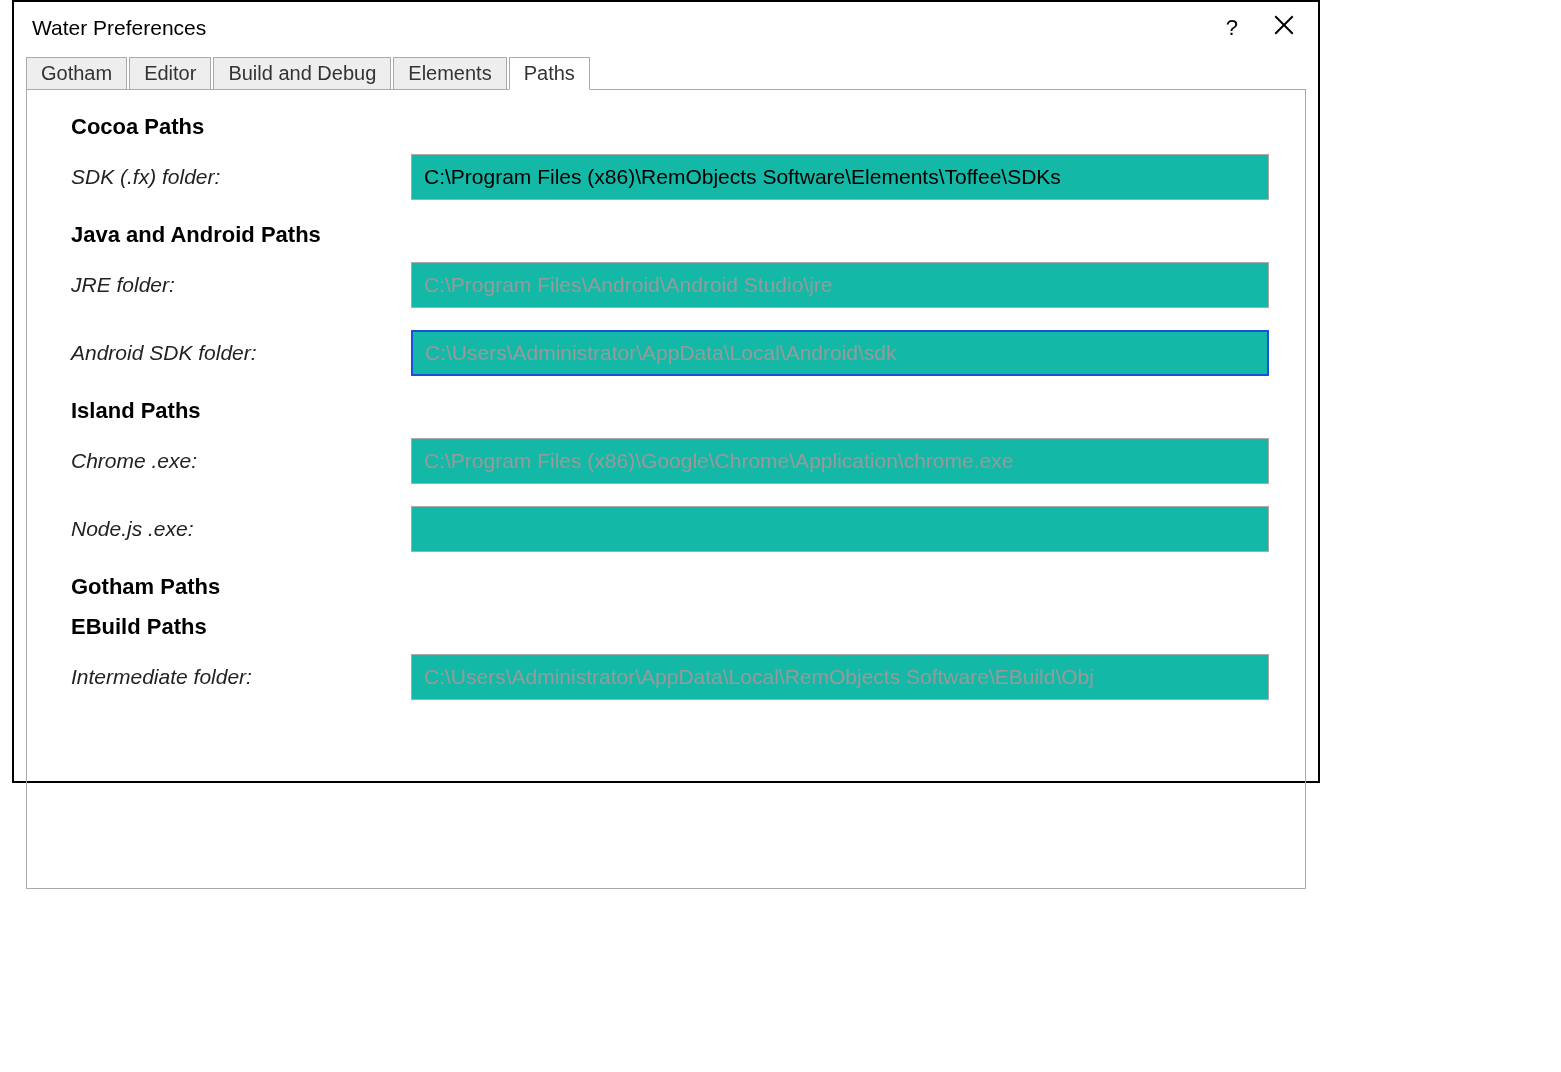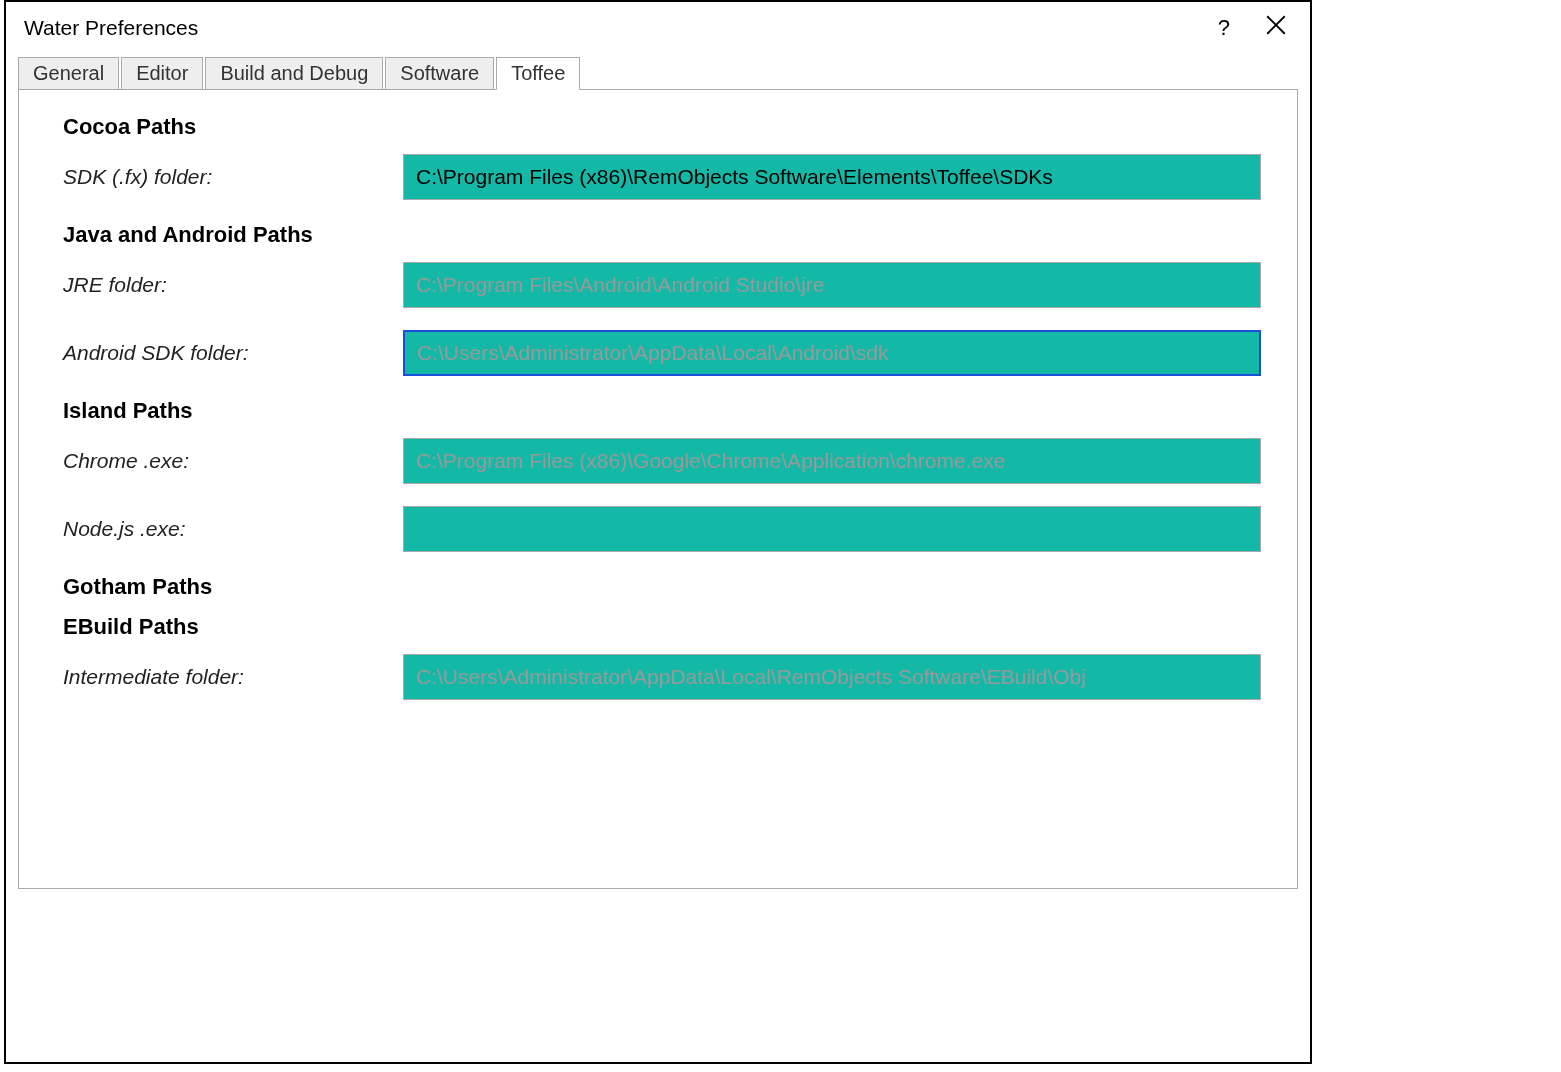--- a/index.html
+++ b/index.html
@@ -10,23 +10,23 @@
     body {
       font-family: "Segoe UI", Tahoma, sans-serif;
       background: #ffffff;
       width: 1561px;
       height: 1072px;
       position: relative;
     }
     .window {
       position: absolute;
       top: 0;
-      left: 4px;
+      left: 12px;
       width: 1308px;
-      height: 1064px;
+      height: 783px;
       border: 2px solid #000;
       background: #fff;
     }
     .titlebar {
       display: flex;
       align-items: center;
       justify-content: space-between;
       padding: 8px 14px 4px 18px;
       height: 48px;
     }
@@ -132,25 +132,25 @@
       <span class="close-icon">
         <svg viewBox="0 0 16 16">
             <line x1="1" y1="1" x2="15" y2="15" stroke="#000" stroke-width="1.5"></line>
             <line x1="15" y1="1" x2="1" y2="15" stroke="#000" stroke-width="1.5"></line>
           </svg>
       </span>
     </div>
   </div>
 
   <div class="tabstrip">
-    <div class="tab">General</div>
+    <div class="tab">Gotham</div>
     <div class="tab">Editor</div>
     <div class="tab">Build and Debug</div>
-    <div class="tab">Software</div>
-    <div class="tab active">Toffee</div>
+    <div class="tab">Elements</div>
+    <div class="tab active">Paths</div>
   </div>
 
   <div class="tab-panel">
 
     <div class="section-header">Cocoa Paths</div>
     <div class="form-row">
       <span class="form-label">SDK (.fx) folder:</span>
       <input type="text" class="form-input" value="C:\Program Files (x86)\RemObjects Software\Elements\Toffee\SDKs" style="">
     </div>
 

